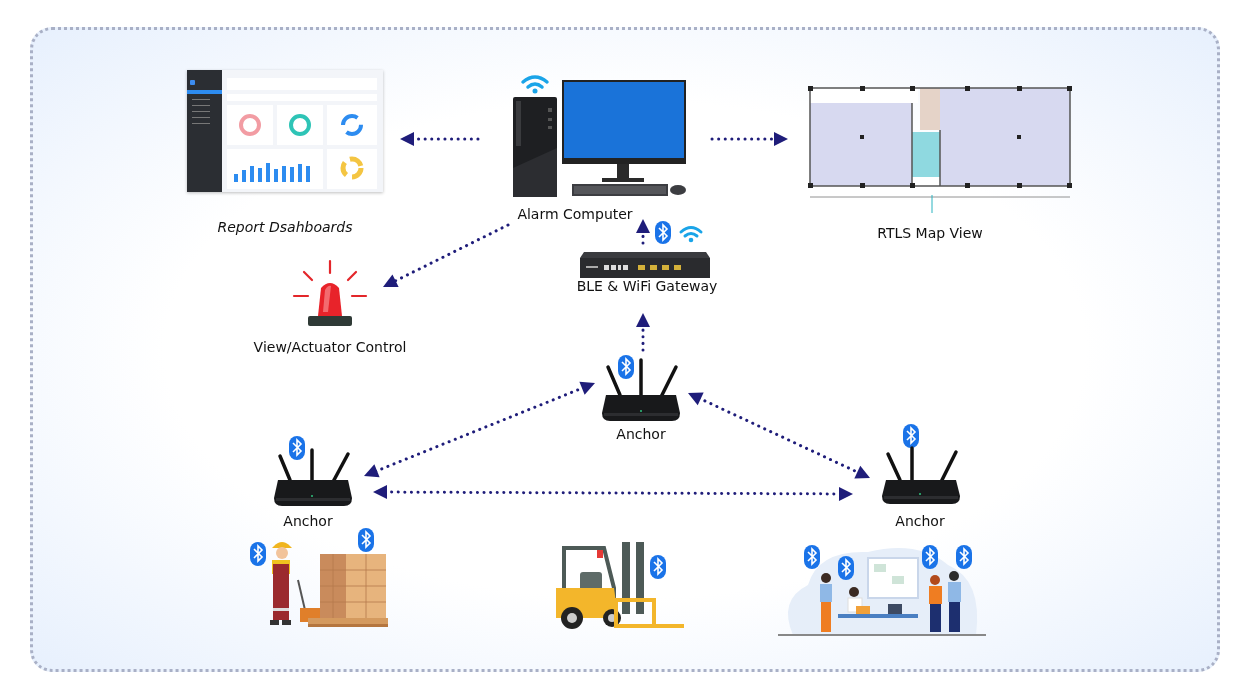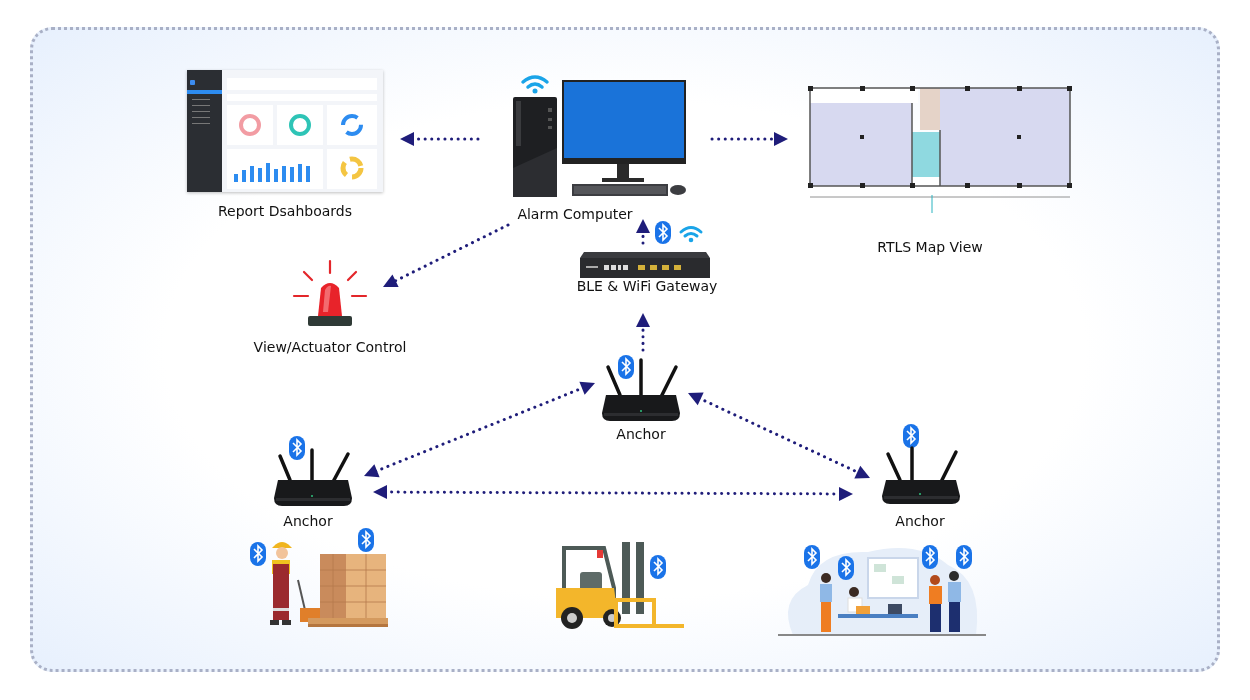--- a/index.html
+++ b/index.html
@@ -46,21 +46,21 @@
         <rect x="71" y="98" width="4" height="14"></rect>
       <rect x="79" y="93" width="4" height="19"></rect>
         <rect x="87" y="99" width="4" height="13"></rect>
       <rect x="95" y="96" width="4" height="16"></rect>
         <rect x="103" y="97" width="4" height="15"></rect>
       <rect x="111" y="94" width="4" height="18"></rect>
         <rect x="119" y="96" width="4" height="16"></rect>
     </g>
   </svg>
 </div>
-<div class="label" style="left:210px;top:203px;width:150px;">Report Dsahboards</div>
+<div class="label" style="left:210px;top:219px;width:150px;font-style:italic;">Report Dsahboards</div>
 
 <div class="abs" style="left:510px;top:68px;width:190px;height:135px;">
   <svg width="190" height="135" viewBox="0 0 190 135">
 
     <g fill="none" stroke="#1aa4e8" stroke-width="3.5" stroke-linecap="round">
       <path d="M13 14 Q25 4 37 14"></path>
         <path d="M18 19 Q25 13 32 19"></path>
     </g>
     <circle cx="25" cy="23" r="2.5" fill="#1aa4e8"></circle>
 
@@ -108,21 +108,21 @@
       <rect x="160" y="98" width="5" height="5"></rect>
         <rect x="212" y="98" width="5" height="5"></rect>
         <rect x="262" y="98" width="5" height="5"></rect>
       <rect x="55" y="50" width="4" height="4"></rect>
         <rect x="212" y="50" width="4" height="4"></rect>
     </g>
     <line x1="5" y1="112" x2="265" y2="112" stroke="#777" stroke-width="0.8"></line>
     <line x1="127" y1="110" x2="127" y2="128" stroke="#2ab3c0" stroke-width="1"></line>
   </svg>
 </div>
-<div class="label" style="left:870px;top:239px;width:120px;">RTLS Map View</div>
+<div class="label" style="left:870px;top:225px;width:120px;">RTLS Map View</div>
 
 <div class="abs" style="left:290px;top:258px;width:80px;height:72px;">
   <svg width="80" height="72" viewBox="0 0 80 72">
     <g stroke="#e3262a" stroke-width="2.2" stroke-linecap="round">
       <line x1="40" y1="3" x2="40" y2="15"></line>
       <line x1="14" y1="14" x2="22" y2="22"></line>
         <line x1="66" y1="14" x2="58" y2="22"></line>
       <line x1="4" y1="38" x2="18" y2="38"></line>
         <line x1="62" y1="38" x2="76" y2="38"></line>
     </g>

